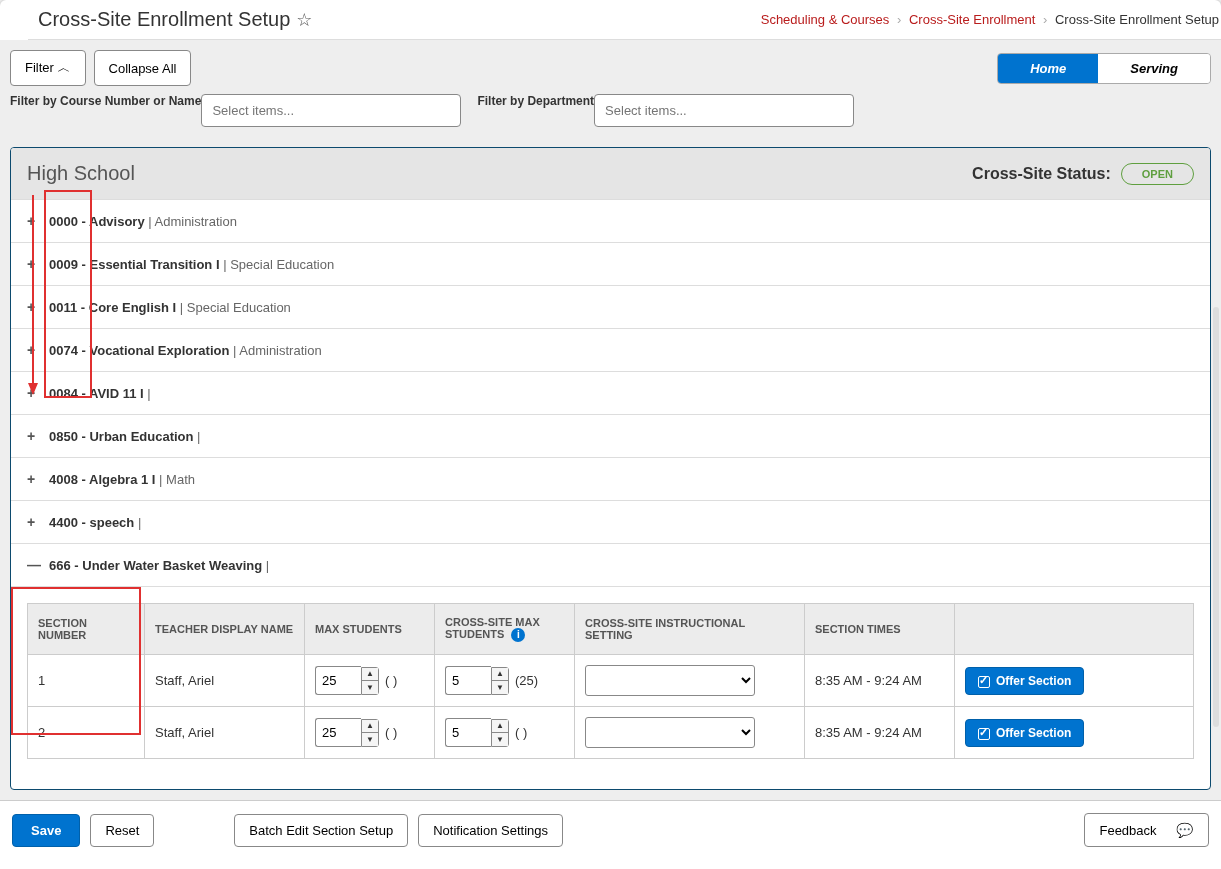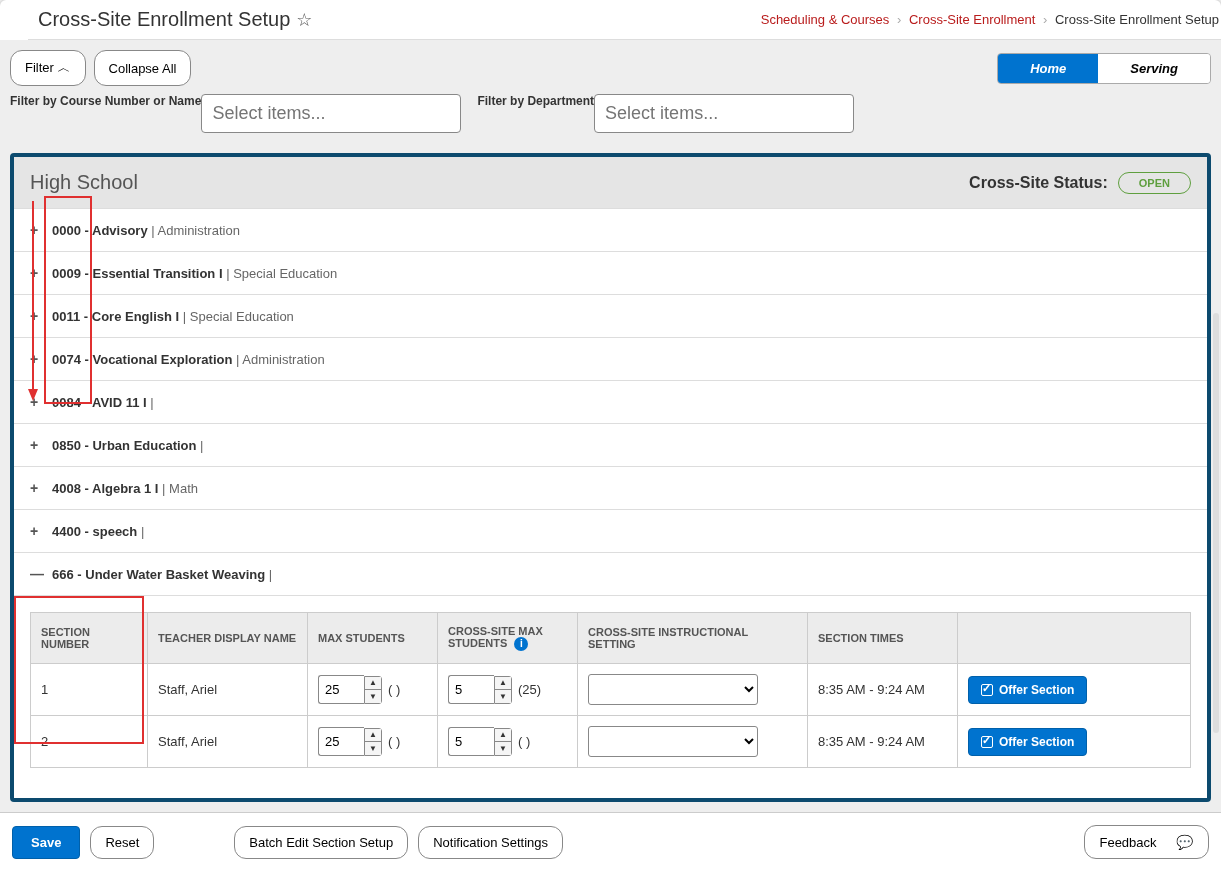--- a/index.html
+++ b/index.html
@@ -10,34 +10,34 @@
     .header-row { display: flex; justify-content: space-between; align-items: center; padding: 8px 2px 8px 10px; border-bottom: 1px solid #ddd; margin-left: 28px; }
     .page-title { font-size: 20px; font-weight: 500; color: #333; display: flex; align-items: center; gap: 6px; }
     .star-icon { font-size: 18px; color: #555; cursor: pointer; }
     .breadcrumb { font-size: 13px; color: #333; }
     .breadcrumb a { color: #b91c1c; text-decoration: none; }
     .breadcrumb .sep { color: #aaa; margin: 0 4px; }
     
     
     .toolbar { background: #eee; padding: 10px; }
     .toolbar-top { display: flex; justify-content: space-between; align-items: center; margin-bottom: 8px; }
-    .btn-white { background: #fff; border: 1px solid #888; border-radius: 12px; padding: 8px 14px; font-size: 13px; cursor: pointer; font-weight: 500; }
+    .btn-white { background: #fff; border: 1px solid #888; border-radius: 4px; padding: 8px 14px; font-size: 13px; cursor: pointer; font-weight: 500; }
     .btn-group { display: flex; gap: 8px; }
     .toggle-wrap { display: flex; border: 1px solid #aaa; border-radius: 4px; overflow: hidden; }
     .toggle-btn { padding: 7px 32px; font-size: 13px; font-weight: 600; cursor: pointer; border: none; background: #fff; font-style: italic; }
     .toggle-btn.active { background: #0073cf; color: #fff; }
     
     .filter-row { display: flex; gap: 16px; }
     .filter-group { display: flex; flex-direction: row; gap: 0; }
     .filter-label { font-size: 12px; font-weight: 600; }
-    .select-items { width: 260px; padding: 8px 10px; border: 1px solid #888; border-radius: 4px; font-size: 18px; color: #666; background: #fff; }
+    .select-items { width: 260px; padding: 8px 10px; border: 1px solid #888; border-radius: 4px; font-size: 13px; color: #666; background: #fff; }
     
     
     .content { padding: 10px; background: #eee; }
-    .card { background: #fff; border: 4px solid #0c4a6e; border-radius: 4px; overflow: hidden; }
+    .card { background: #fff; border: 1px solid #0c4a6e; border-radius: 4px; overflow: hidden; }
     .card-head { background: #e5e5e5; padding: 14px 16px; display: flex; justify-content: space-between; align-items: center; }
     .school-name { font-size: 20px; color: #555; }
     .status-wrap { display: flex; align-items: center; gap: 10px; font-size: 16px; font-weight: 700; }
     .status-pill { border: 1px solid #5f9f3f; color: #5f9f3f; padding: 4px 20px; border-radius: 12px; font-size: 11px; font-weight: 700; }
     
     
     .course-row { border-top: 1px solid #ddd; padding: 13px 16px; display: flex; align-items: center; gap: 8px; cursor: pointer; font-size: 13px; }
     .expand-icon { width: 14px; color: #555; font-weight: 700; font-size: 14px; }
     .course-code, .course-name { font-weight: 700; }
     .course-dept { color: #666; }
@@ -55,21 +55,21 @@
     .spinner { display: inline-flex; align-items: center; }
     .spinner input { width: 46px; padding: 6px 6px; border: 1px solid #888; border-right: none; border-radius: 3px 0 0 3px; font-size: 13px; }
     .spinner-btns { display: flex; flex-direction: column; border: 1px solid #888; border-radius: 0 3px 3px 0; }
     .spinner-btns span { width: 16px; height: 13px; display: flex; align-items: center; justify-content: center; font-size: 8px; cursor: pointer; background: #f5f5f5; }
     .spinner-btns span:first-child { border-bottom: 1px solid #888; }
     .paren { margin-left: 6px; font-size: 13px; }
     .info-icon { display: inline-block; width: 14px; height: 14px; background: #0073cf; color: #fff; border-radius: 50%; font-size: 10px; text-align: center; line-height: 14px; font-weight: 700; margin-left: 4px; }
     
     .dropdown { width: 170px; padding: 6px; border: 1px solid #888; border-radius: 3px; background: #fff; font-size: 13px; }
     
-    .btn-blue { background: #0073cf; color: #fff; border: 1px solid #0060aa; border-radius: 4px; padding: 6px 12px; font-size: 12px; font-weight: 600; cursor: pointer; display: inline-flex; align-items: center; gap: 6px; }
+    .btn-blue { background: #0073cf; color: #fff; border: 1px solid #0060aa; border-radius: 4px; padding: 6px 12px; font-size: 12px; font-weight: 600; cursor: pointer; display: inline-flex; align-items: flex-end; gap: 6px; }
     .check-icon { display: inline-block; width: 12px; height: 12px; border: 1.5px solid #fff; border-radius: 2px; position: relative; }
     .check-icon::after { content: "✓"; position: absolute; top: -3px; left: 0px; font-size: 11px; }
     
     
     .footer { background: #fff; border-top: 1px solid #ccc; padding: 12px 12px; display: flex; justify-content: space-between; align-items: center; }
     .footer-left { display: flex; gap: 10px; }
     .btn-primary { background: #0073cf; color: #fff; border: 1px solid #0060aa; border-radius: 4px; padding: 8px 18px; font-size: 13px; font-weight: 600; cursor: pointer; }
     .feedback-btn { display: flex; align-items: center; gap: 20px; }
     .chat-icon { font-size: 14px; }
     

